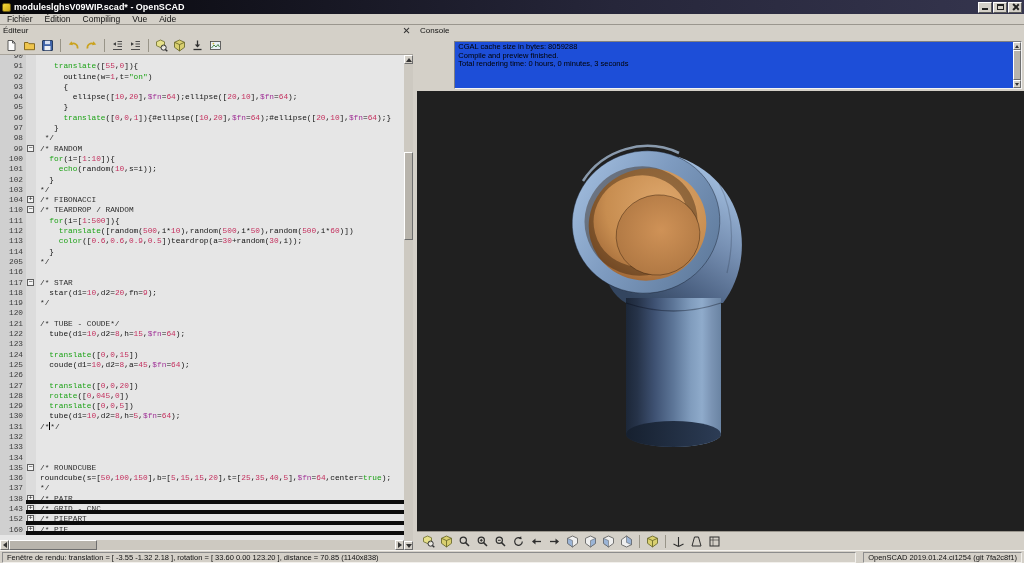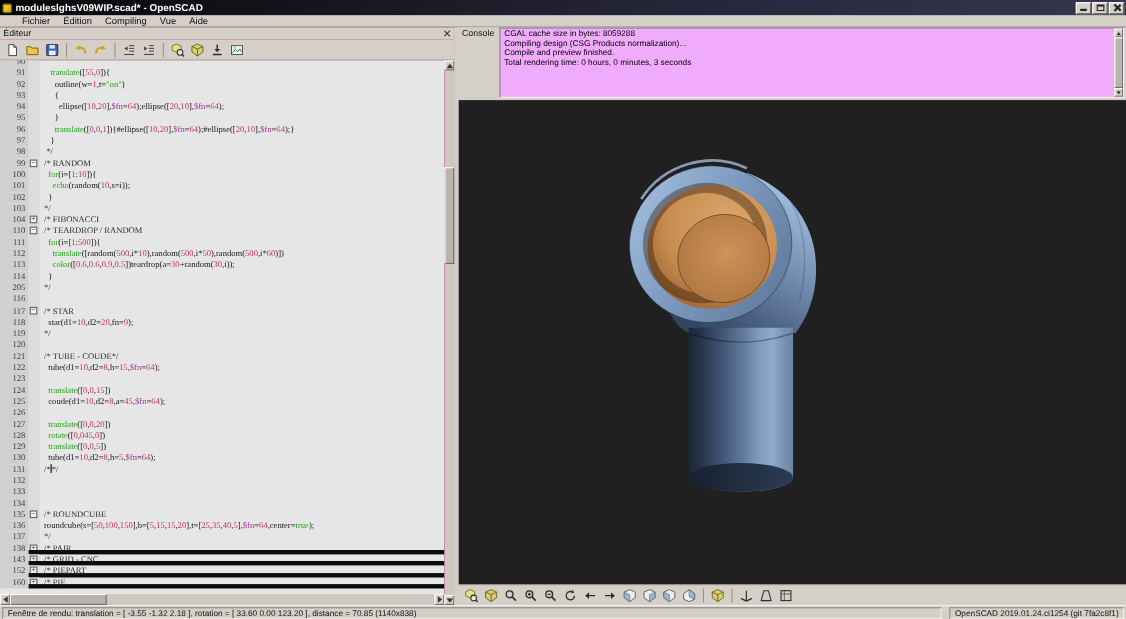--- a/index.html
+++ b/index.html
@@ -13,21 +13,21 @@
   .winbtns{display:flex;gap:1px}
   .winbtn{width:14px;height:11px;background:#d4d0c8;border:1px solid;border-color:#ffffff #5a5a5a #5a5a5a #ffffff;display:flex;align-items:center;justify-content:center;position:relative}
   .g-min{position:absolute;left:3px;bottom:2px;width:6px;height:2px;background:#222}
   .g-max{width:7px;height:6px;border:1px solid #222;border-top-width:2px}
   .g-close{position:relative;width:8px;height:8px}
   .g-close::before,.g-close::after{content:"";position:absolute;left:3.5px;top:0;width:1.6px;height:8px;background:#222}
   .g-close::before{transform:rotate(45deg)}
   .g-close::after{transform:rotate(-45deg)}
 
   
-  .menubar{height:11px;background:#d4d0c8;display:flex;align-items:flex-start;font-size:8.5px;color:#111;border-bottom:1px solid #9a968e;padding-left:14px}
+  .menubar{height:11px;background:#d4d0c8;display:flex;align-items:flex-start;font-size:8.5px;color:#111;border-bottom:1px solid #9a968e;padding-left:1px}
   .menu-item{padding:0 6px}
 
   
   .main{display:flex;height:525px}
   .left{width:413px;display:flex;flex-direction:column;background:#be185d;flex:none}
   .vsplit{width:4px;background:#d4d0c8;flex:none}
   .right{flex:1;display:flex;flex-direction:column;min-width:0}
 
   
   .phead{height:11px;background:#d4d0c8;font-size:8px;display:flex;align-items:center;padding:0 3px;color:#111;flex:none}
@@ -40,21 +40,21 @@
   
   .toolbar{height:19px;background:#d4d0c8;display:flex;align-items:center;padding:0 3px;gap:1px;border-bottom:1px solid #a8a49c;flex:none}
   .tbtn{width:17px;height:16px;display:flex;align-items:center;justify-content:center;border:1px solid transparent}
   .tbtn svg{width:13px;height:13px;display:block}
   .tsep{width:1px;height:13px;background:#989488;margin:0 3px}
 
   
   .codewrap{flex:1;display:flex;min-height:0}
   .codearea{flex:1;display:flex;flex-direction:column;min-width:0;overflow:hidden}
   .rows{flex:1;overflow:hidden;background:#e6e6e6;margin-top:-4px}
-  .crow{display:flex;height:10.3px;line-height:10.3px;font-family:Liberation Serif, serif;font-size:7.8px;white-space:pre;position:relative}
+  .crow{display:flex;height:10.3px;line-height:10.3px;font-family:Liberation Mono, monospace;font-size:7.8px;white-space:pre;position:relative}
   .lnum{width:26px;background:#d0d0d0;color:#3c3c3c;text-align:right;padding-right:3px;flex:none}
   .fmargin{width:10px;background:#dcdcdc;flex:none;position:relative}
   .fbox{position:absolute;top:1px;left:1px;width:7px;height:7px;border:1px solid #5f5f5f;background:#f2f2f2;font-size:7px;line-height:5.5px;text-align:center;color:#222}
   .ctext{padding-left:4px;color:#111}
   .band::after{content:"";position:absolute;left:26px;right:0;bottom:0;height:4px;background:#0c0c0c}
   .caret{display:inline-block;width:1px;height:8px;background:#000;vertical-align:-1px}
   .tk-t{color:#141414}
   .tk-k{color:#1ea318}
   .tk-n{color:#c4305e}
   .tk-v{color:#a03297}
@@ -71,21 +71,21 @@
   .htrack{flex:1;position:relative}
   .hthumb{position:absolute;top:0;left:0;height:10px;width:88px;background:#b8b4ac;border:1px solid;border-color:#fff #6e6e6e #6e6e6e #fff}
   .tri{width:0;height:0}
   .tri.up{border-left:3px solid transparent;border-right:3px solid transparent;border-bottom:4px solid #333}
   .tri.down{border-left:3px solid transparent;border-right:3px solid transparent;border-top:4px solid #333}
   .tri.leftp{border-top:3px solid transparent;border-bottom:3px solid transparent;border-right:4px solid #333}
   .tri.rightp{border-top:3px solid transparent;border-bottom:3px solid transparent;border-left:4px solid #333}
 
   
   .consolewrap{height:66px;display:flex;flex-direction:row;background:#d4d0c8;flex:none}
-  .console-box{flex:1;margin:0 2px 2px 2px;background:#f0abfc;border:1px solid;border-color:#808080 #f4f4f4 #f4f4f4 #808080;position:relative;overflow:hidden}
+  .console-box{flex:1;margin:16px 2px 2px 2px;background:#1d4ed8;border:1px solid;border-color:#808080 #f4f4f4 #f4f4f4 #808080;position:relative;overflow:hidden}
   .console-lines{padding:1px 3px}
   .console-line{font-size:7.5px;line-height:8.6px;color:#000;white-space:nowrap}
   .cscroll{position:absolute;top:0;right:0;bottom:0;width:8px;background:#d8d4cc;display:flex;flex-direction:column}
   .cscroll .sbtn{width:8px;height:8px}
   .cstrack{flex:1;position:relative}
   .csthumb{position:absolute;left:0;top:0;width:8px;height:100%;background:#b8b4ac;border:1px solid;border-color:#fff #6e6e6e #6e6e6e #fff}
 
   
   .viewport{flex:1;position:relative;background:#202020;min-height:0}
   .viewport svg{position:absolute;inset:0;width:100%;height:100%}
@@ -361,21 +361,20 @@
   <div class="vsplit"></div>
 
   <div class="right">
     <div class="consolewrap">
       <div class="phead">
         <span class="ptitle">Console</span>
       </div>
       <div class="console-box">
         <div class="console-lines" id="console-lines">
             <div class="console-line">CGAL cache size in bytes: 8059288</div>
-            <div class="console-line">Compiling design (CSG Products normalization)...</div>
             <div class="console-line">Compile and preview finished.</div>
             <div class="console-line">Total rendering time: 0 hours, 0 minutes, 3 seconds</div>
           </div>
         <div class="cscroll">
           <div class="sbtn">
               <span class="tri up" style="border-left-width:2px;border-right-width:2px;border-bottom-width:3px"></span>
             </div>
           <div class="cstrack">
               <div class="csthumb"></div>
             </div>

